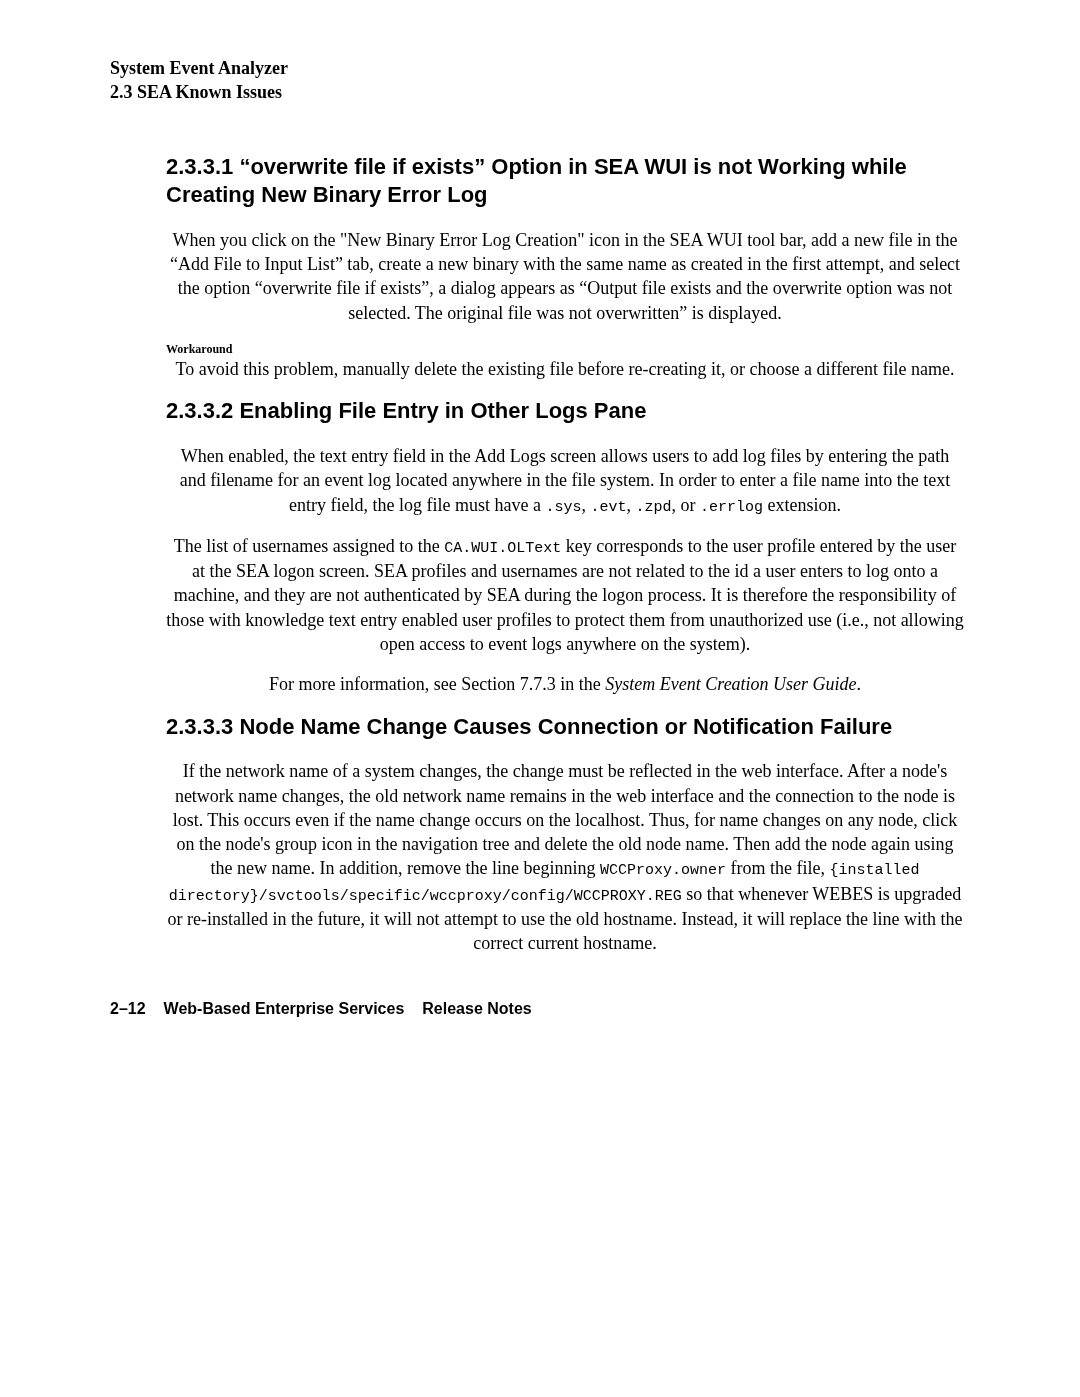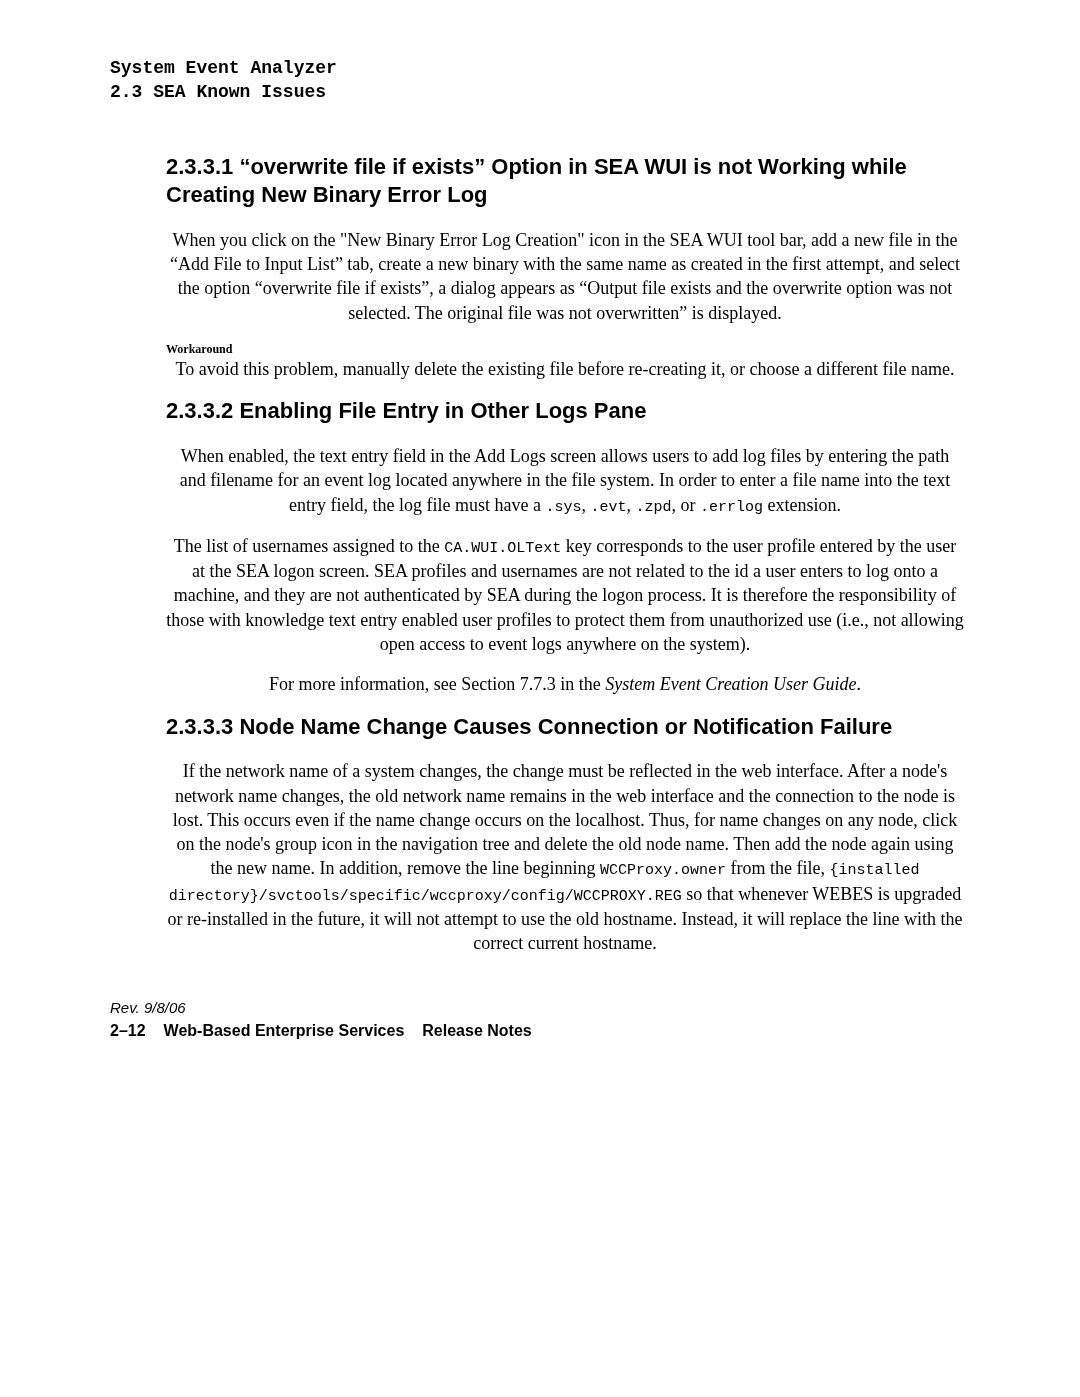--- a/index.html
+++ b/index.html
@@ -7,21 +7,21 @@
     font-size: 18px;
     line-height: 1.35;
     color: #000;
     background: #fff;
     margin: 0;
     padding: 56px 110px 40px 110px;
     width: 1080px;
     box-sizing: border-box;
   }
   .running-head {
-    font-family: Liberation Mono, monospace;
+    font-family: Liberation Serif, serif;
     font-weight: bold;
     font-size: 18px;
     line-height: 1.35;
     margin-bottom: 48px;
   }
   .body-block {
     margin-left: 56px;
     margin-right: 6px;
   }
   h3.sec {
@@ -101,17 +101,16 @@
 
   <h3 class="sec sec-spacer">2.3.3.3  Node Name Change Causes Connection or Notification Failure</h3>
 
   <p>
     <span>If the network name of a system changes, the change must be reflected in the web interface. After a node's network name changes, the old network name remains in the web interface and the connection to the node is lost. This occurs even if the name change occurs on the localhost. Thus, for name changes on any node, click on the node's group icon in the navigation tree and delete the old node name. Then add the node again using the new name. In addition, remove the line beginning </span><span class="mono">WCCProxy.owner</span><span> from the file, </span><span class="mono">{installed directory}/svctools/specific/wccproxy/config/WCCPROXY.REG</span><span> so that whenever WEBES is upgraded or re-installed in the future, it will not attempt to use the old hostname. Instead, it will replace the line with the correct current hostname.</span>
   </p>
 
 </div>
 
 <div class="footer">
-  <div class="rev">Rev. 9/8/06</div>
   <div class="line2">
     <span>2–12</span><span class="gap"></span><span>Web-Based Enterprise Services</span><span class="gap"></span><span>Release Notes</span>
   </div>
 </div>
 
 </body></html>

